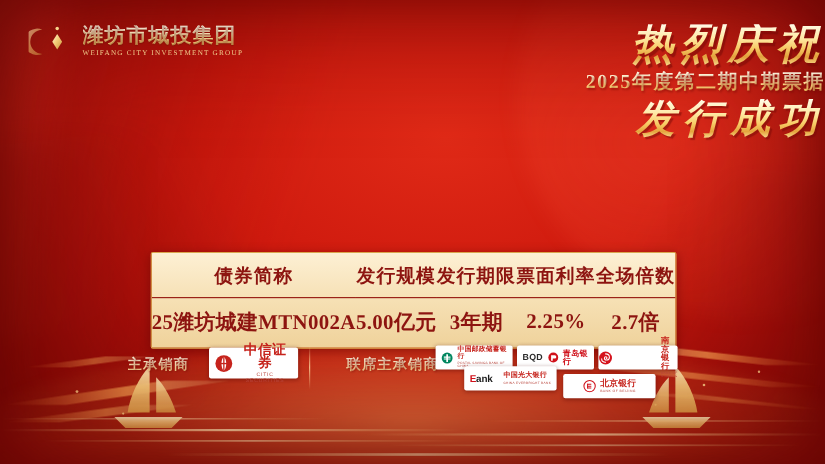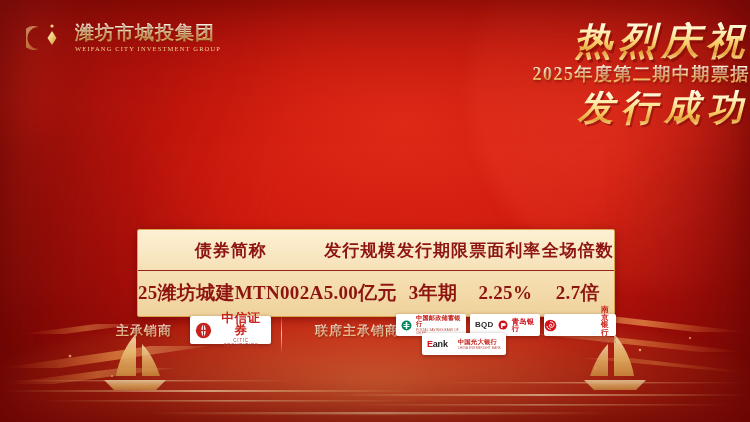--- a/index.html
+++ b/index.html
@@ -307,15 +307,26 @@
     </span>
 
     <span class="chip" id="chip-everbright">
       <span class="en" style="font-family:'Liberation Sans',sans-serif;font-weight:700;font-size:9px;color:#1c1c1c;letter-spacing:-.2px;"><span style="color:#d0111b;">E</span>ank</span>
       <span class="stack">
         <span class="cn" style="font-size:6.4px;letter-spacing:.2px;">中国光大银行</span>
         <span class="en" style="font-size:2.9px;letter-spacing:.3px;margin-top:1.5px;">CHINA EVERBRIGHT BANK</span>
       </span>
     </span>
 
+    <span class="chip" id="chip-beijing">
+      <svg class="mk" width="12" height="12" viewBox="0 0 20 20">
+        <circle cx="10" cy="10" r="8.6" fill="none" stroke="#d0111b" stroke-width="1.6"></circle>
+        <path d="M6.6 6.4 h6 v1.5 h-6 Z M6.6 9.3 h6 v1.5 h-6 Z M6.6 12.2 h6 v1.5 h-6 Z" fill="#d0111b"></path>
+        <rect x="6.2" y="6.4" width="1.5" height="7.3" fill="#d0111b"></rect>
+      </svg>
+      <span class="stack">
+        <span class="cn" style="font-size:8px;letter-spacing:.2px;">北京银行</span>
+        <span class="en" style="font-size:3.1px;letter-spacing:.4px;margin-top:1.5px;">BANK OF BEIJING</span>
+      </span>
+    </span>
   </div>
 
 </div>
 
 </body></html>

